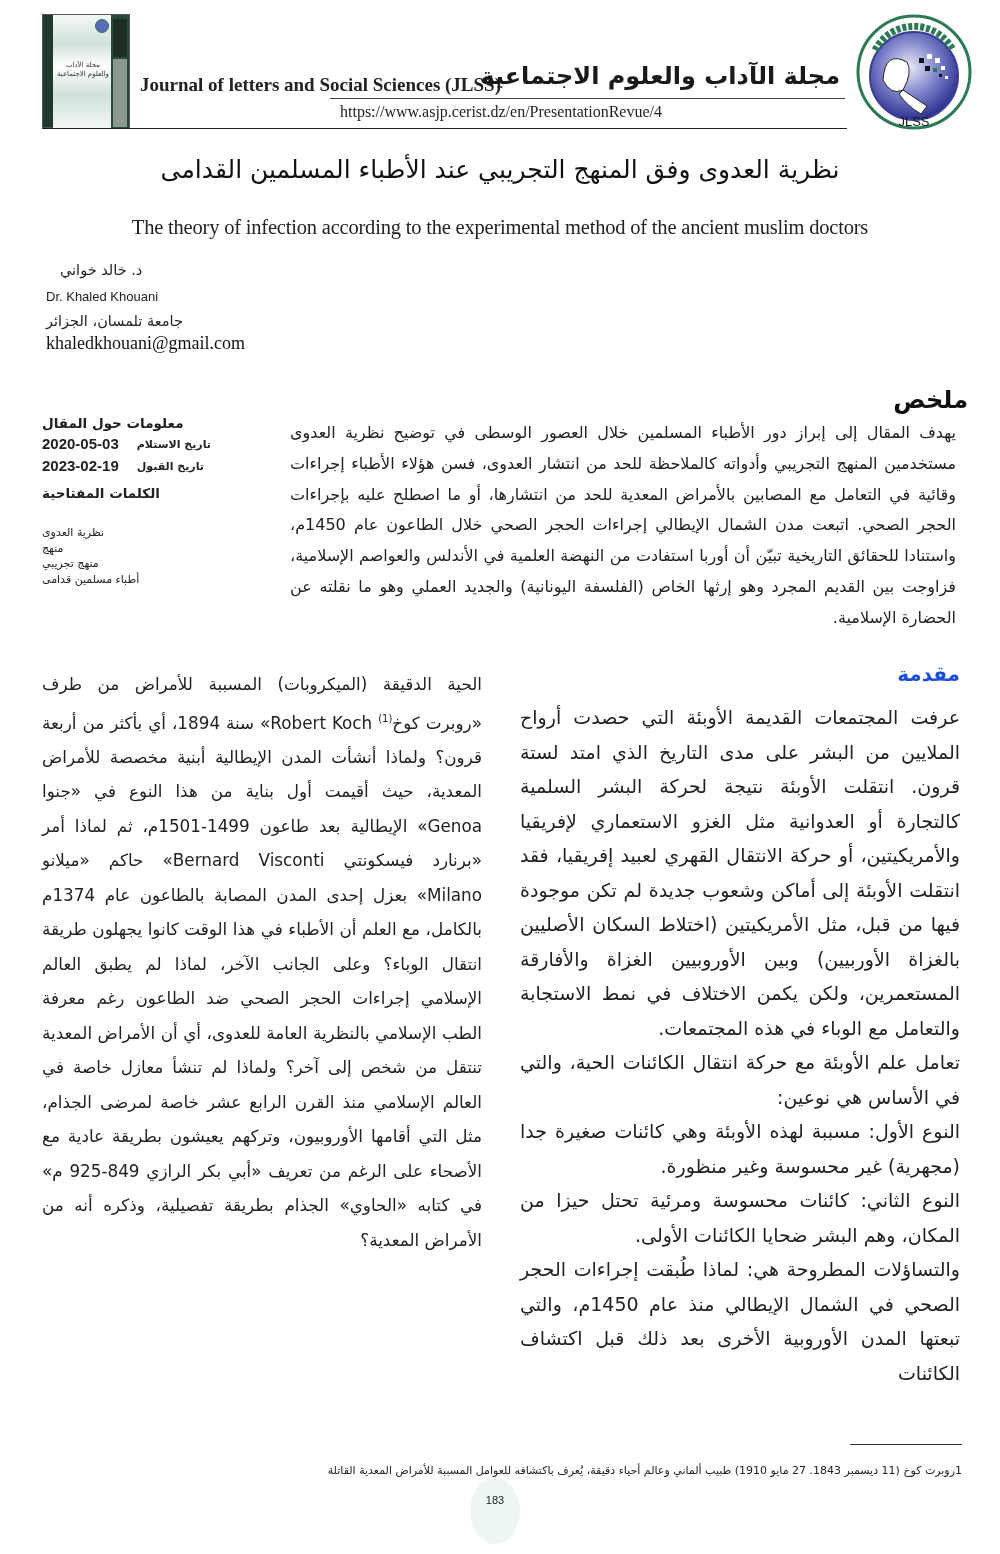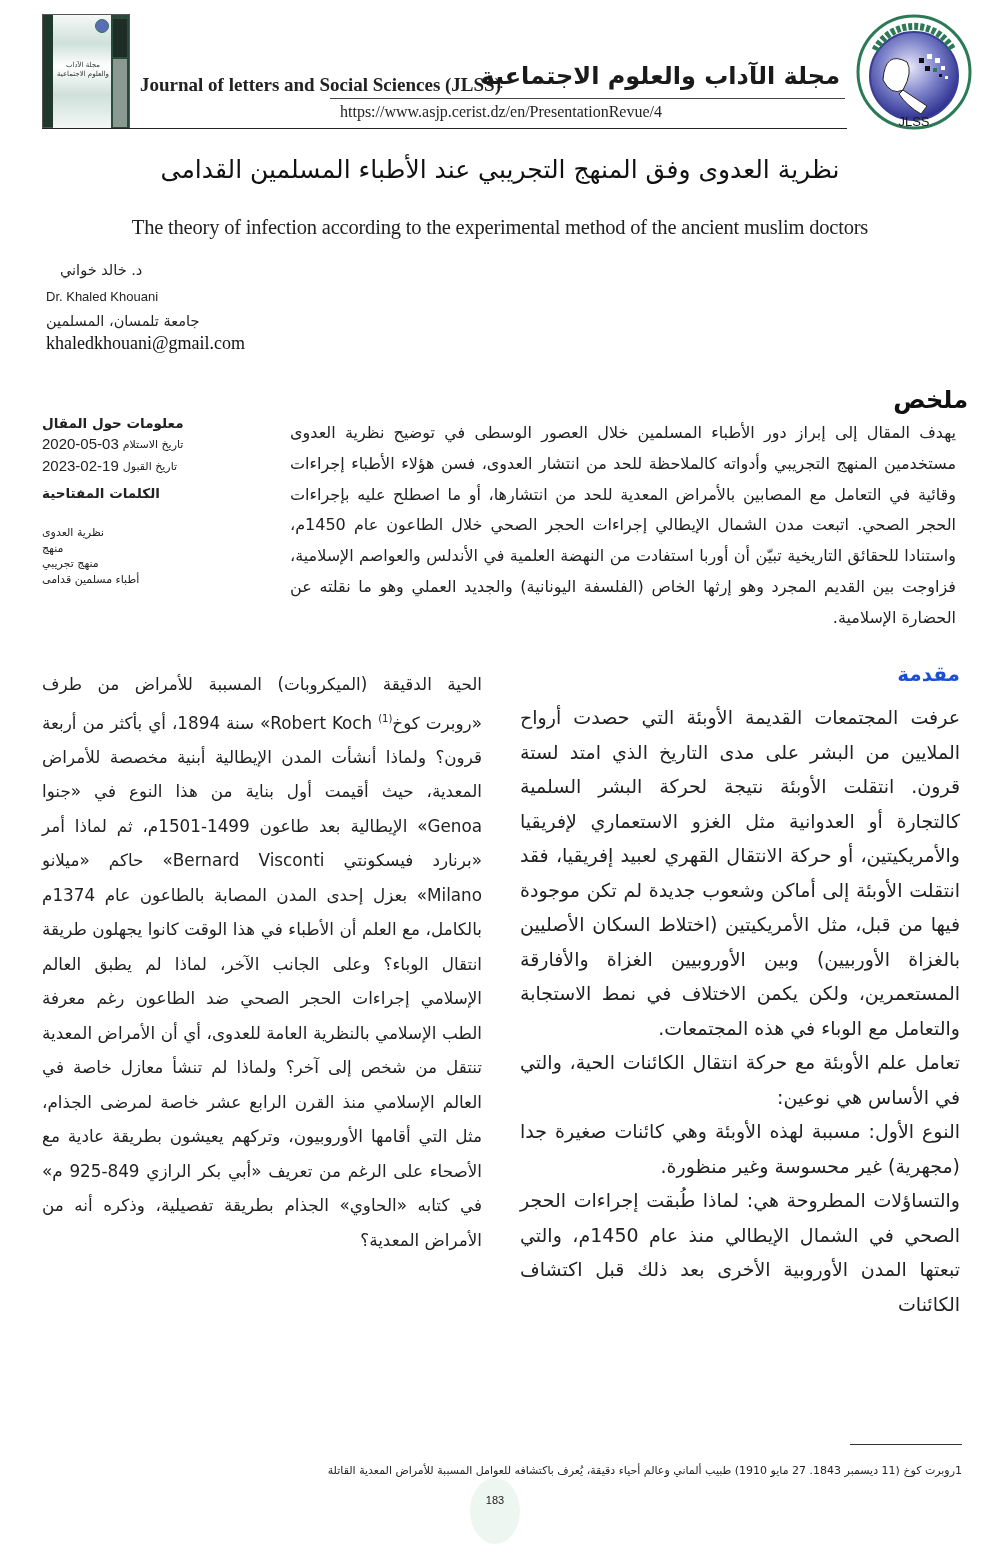--- a/index.html
+++ b/index.html
@@ -29,21 +29,21 @@
 
   
   .author-ar { position: absolute; left: 60px; top: 262px; direction: rtl; font-size: 14.5px; color: #222; }
   .author-en { position: absolute; left: 46px; top: 289px; font-family: "Liberation Sans", sans-serif; font-size: 13px; color: #222; }
   .affil { position: absolute; left: 46px; top: 313px; direction: rtl; font-size: 14.5px; color: #222; }
   .email { position: absolute; left: 46px; top: 333px; font-family: "Liberation Serif", serif; font-size: 18px; color: #111; }
 
   
   .info { position: absolute; left: 42px; top: 415px; width: 240px; }
   .info .h { font-size: 13.5px; font-weight: bold; color: #222; margin-bottom: 4px; white-space: nowrap; }
-  .info .row { font-size: 13.5px; color: #222; height: 22px; display: flex; gap: 4px; white-space: nowrap; }
+  .info .row { font-size: 13.5px; color: #222; height: 22px; display: flex; gap: 18px; white-space: nowrap; font-weight: bold; }
   .info .row .lbl { font-size: 11px; direction: rtl; padding-top: 3px; order: 2; }
   .info .row .val { font-family: "Liberation Sans", sans-serif; font-size: 15px; order: 1; }
   .info .kw-h { margin-top: 6px; }
   .info .kw { margin-top: 24px; font-size: 11px; color: #222; line-height: 15.5px; }
   .info .kw div { white-space: nowrap; }
 
   
   .abs-h { position: absolute; right: 32px; top: 386px; direction: rtl; font-size: 24px; font-weight: bold; color: #111; }
   .abs-text { position: absolute; left: 290px; top: 418px; width: 666px; direction: rtl; text-align: justify; font-size: 16px; line-height: 30.8px; color: #222; }
 
@@ -101,21 +101,21 @@
     <rect x="90" y="66" width="3" height="3" fill="#fff"></rect>
   <path d="M20 40 A44 44 0 0 1 98 40" fill="none" stroke="#2b7a55" stroke-width="7" stroke-dasharray="4 2"></path>
   <text x="59" y="116" text-anchor="middle" font-family="Liberation Sans, sans-serif" font-size="13" fill="#1a1a1a">JLSS</text>
 </svg>
 
 <div class="title-ar">نظرية العدوى وفق المنهج التجريبي عند الأطباء المسلمين القدامى</div>
 <div class="title-en">The theory of infection according to the experimental method of the ancient muslim doctors</div>
 
 <div class="author-ar">د. خالد خواني</div>
 <div class="author-en">Dr. Khaled Khouani</div>
-<div class="affil">جامعة تلمسان، المسلمين</div>
+<div class="affil">جامعة تلمسان، الجزائر</div>
 <div class="email">khaledkhouani@gmail.com</div>
 
 <div class="info">
   <div class="h" style="direction:rtl;text-align:left;">معلومات حول المقال</div>
   <div class="row">
     <span class="val">2020-05-03</span>
     <span class="lbl">تاريخ الاستلام</span>
   </div>
   <div class="row">
     <span class="val">2023-02-19</span>
@@ -132,20 +132,21 @@
 
 <div class="abs-h">ملخص</div>
 <div class="abs-text">يهدف المقال إلى إبراز دور الأطباء المسلمين خلال العصور الوسطى في توضيح نظرية العدوى مستخدمين المنهج التجريبي وأدواته كالملاحظة للحد من انتشار العدوى، فسن هؤلاء الأطباء إجراءات وقائية في التعامل مع المصابين بالأمراض المعدية للحد من انتشارها، أو ما اصطلح عليه بإجراءات الحجر الصحي. اتبعت مدن الشمال الإيطالي إجراءات الحجر الصحي خلال الطاعون عام 1450م، واستنادا للحقائق التاريخية تبيّن أن أوربا استفادت من النهضة العلمية في الأندلس والعواصم الإسلامية، فزاوجت بين القديم المجرد وهو إرثها الخاص (الفلسفة اليونانية) والجديد العملي وهو ما نقلته عن الحضارة الإسلامية.</div>
 
 <div class="intro-h">مقدمة</div>
 
 <div class="col-right">
   <p>عرفت المجتمعات القديمة الأوبئة التي حصدت أرواح الملايين من البشر على مدى التاريخ الذي امتد لستة قرون. انتقلت الأوبئة نتيجة لحركة البشر السلمية كالتجارة أو العدوانية مثل الغزو الاستعماري لإفريقيا والأمريكيتين، أو حركة الانتقال القهري لعبيد إفريقيا، فقد انتقلت الأوبئة إلى أماكن وشعوب جديدة لم تكن موجودة فيها من قبل، مثل الأمريكيتين (اختلاط السكان الأصليين بالغزاة الأوربيين) وبين الأوروبيين الغزاة والأفارقة المستعمرين، ولكن يكمن الاختلاف في نمط الاستجابة والتعامل مع الوباء في هذه المجتمعات.</p>
   <p>تعامل علم الأوبئة مع حركة انتقال الكائنات الحية، والتي في الأساس هي نوعين:</p>
   <p>النوع الأول: مسببة لهذه الأوبئة وهي كائنات صغيرة جدا (مجهرية) غير محسوسة وغير منظورة.</p>
+  <p>النوع الثاني: كائنات محسوسة ومرئية تحتل حيزا من المكان، وهم البشر ضحايا الكائنات الأولى.</p>
   <p>والتساؤلات المطروحة هي: لماذا طُبقت إجراءات الحجر الصحي في الشمال الإيطالي منذ عام 1450م، والتي تبعتها المدن الأوروبية الأخرى بعد ذلك قبل اكتشاف الكائنات</p>
 </div>
 
 <div class="col-left">
   <p><span>الحية الدقيقة (الميكروبات) المسببة للأمراض من طرف «روبرت كوخ</span><sup>(1)</sup> <span>Robert Koch» سنة 1894، أي بأكثر من أربعة قرون؟ ولماذا أنشأت المدن الإيطالية أبنية مخصصة للأمراض المعدية، حيث أقيمت أول بناية من هذا النوع في «جنوا Genoa» الإيطالية بعد طاعون 1499-1501م، ثم لماذا أمر «برنارد فيسكونتي Bernard Visconti» حاكم «ميلانو Milano» بعزل إحدى المدن المصابة بالطاعون عام 1374م بالكامل، مع العلم أن الأطباء في هذا الوقت كانوا يجهلون طريقة انتقال الوباء؟ وعلى الجانب الآخر، لماذا لم يطبق العالم الإسلامي إجراءات الحجر الصحي ضد الطاعون رغم معرفة الطب الإسلامي بالنظرية العامة للعدوى، أي أن الأمراض المعدية تنتقل من شخص إلى آخر؟ ولماذا لم تنشأ معازل خاصة في العالم الإسلامي منذ القرن الرابع عشر خاصة لمرضى الجذام، مثل التي أقامها الأوروبيون، وتركهم يعيشون بطريقة عادية مع الأصحاء على الرغم من تعريف «أبي بكر الرازي 849-925 م» في كتابه «الحاوي» الجذام بطريقة تفصيلية، وذكره أنه من الأمراض المعدية؟</span></p>
 </div>
 
 <div class="fn-rule"></div>
 <div class="footnote">1روبرت كوخ (11 ديسمبر 1843. 27 مايو 1910) طبيب ألماني وعالم أحياء دقيقة، يُعرف باكتشافه للعوامل المسببة للأمراض المعدية القاتلة</div>
 

